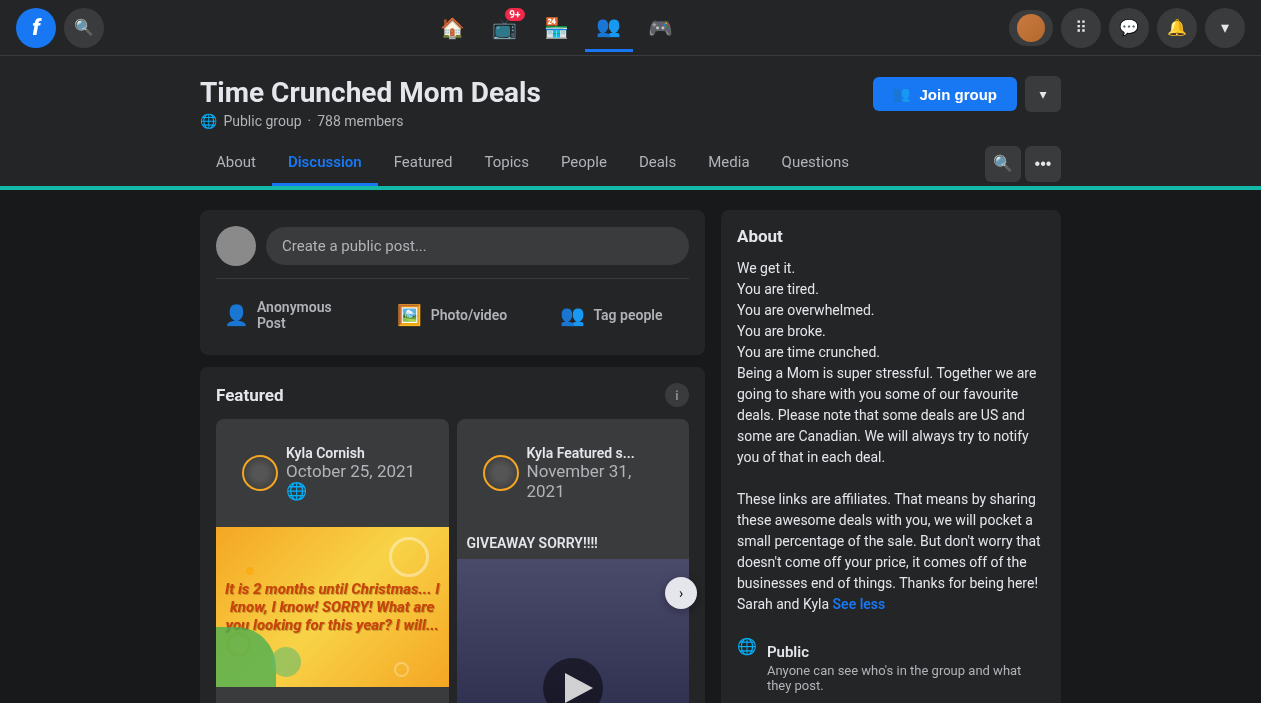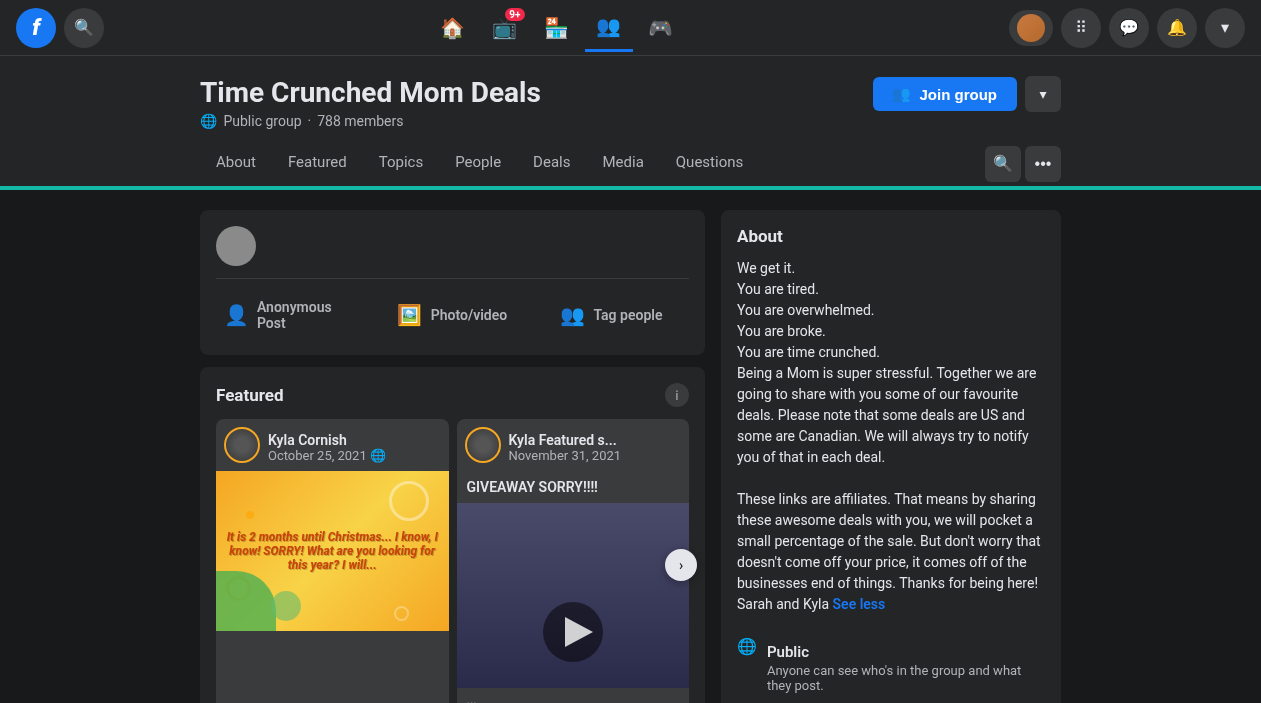--- a/index.html
+++ b/index.html
@@ -163,35 +163,35 @@
       color: #b0b3b8; font-size: 13px; cursor: pointer;
     }
     .featured-cards {
       display: flex; gap: 8px; position: relative;
     }
     .featured-card {
       flex: 1; border-radius: 8px; overflow: hidden;
       background: #3a3b3c; position: relative;
     }
     .card-author {
-      display: flex; align-items: flex-end; gap: 8px; padding: 8px;
+      display: flex; align-items: center; gap: 8px; padding: 26px;
     }
     .card-avatar {
       width: 36px; height: 36px; border-radius: 50%; background: #555; flex-shrink: 0;
     }
     .card-name { font-size: 14px; font-weight: 600; color: #e4e6eb; }
-    .card-date { font-size: 13px; color: #b0b3b8; }
+    .card-date { font-size: 17px; color: #b0b3b8; }
     .card-image {
       width: 100%; height: 160px; object-fit: cover;
       background: linear-gradient(135deg, #f5a623 0%, #f8d347 50%, #f5a623 100%);
       display: flex; align-items: center; justify-content: center;
       position: relative; overflow: hidden;
     }
     .card-image-text {
-      color: #c8440a; font-weight: 800; font-size: 12px;
+      color: #c8440a; font-weight: 800; font-size: 15px;
       text-align: center; padding: 8px; font-style: italic;
       text-shadow: 1px 1px 0 rgba(0,0,0,0.2);
     }
     .card-image-2 {
       width: 100%; height: 185px;
       background: #555; overflow: hidden;
       display: flex; align-items: center; justify-content: center;
     }
     .card-image-2-inner {
       width: 100%; height: 100%;
@@ -307,20 +307,21 @@
           <span>Join group</span>
         </button>
         <button class="dropdown-btn">
           <span>▾</span>
         </button>
       </div>
     </div>
 
     <div class="group-nav">
       <div class="group-nav-item">About</div>
+      <div class="group-nav-item active">Discussion</div>
       <div class="group-nav-item">Featured</div>
       <div class="group-nav-item">Topics</div>
       <div class="group-nav-item">People</div>
       <div class="group-nav-item">Deals</div>
       <div class="group-nav-item">Media</div>
       <div class="group-nav-item">Questions</div>
       <div class="group-nav-actions">
         <button class="nav-action-btn">
           <span>🔍</span>
         </button>
@@ -331,20 +332,21 @@
     </div>
   </div>
 
   <div class="main-content">
 
     <div class="left-col">
 
       <div class="composer">
         <div class="composer-top">
           <div class="composer-avatar"></div>
+          <div class="composer-input">Create a public post...</div>
         </div>
         <div class="composer-actions">
           <div class="composer-action-btn">
             <span class="action-icon" style="color:#45b8f2;">👤</span>
             <span>Anonymous Post</span>
           </div>
           <div class="composer-action-btn">
             <span class="action-icon" style="color:#45c472;">🖼️</span>
             <span>Photo/video</span>
           </div>

